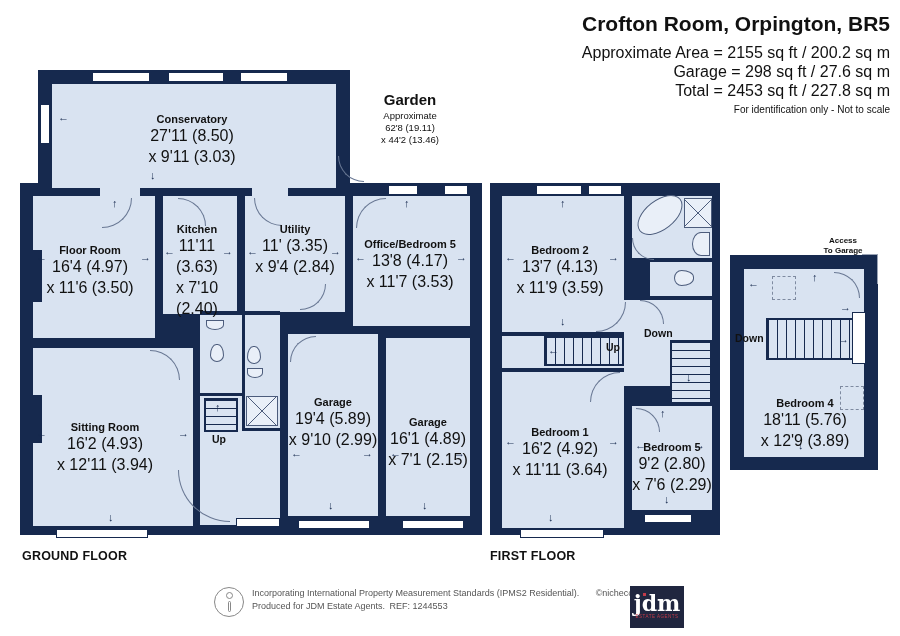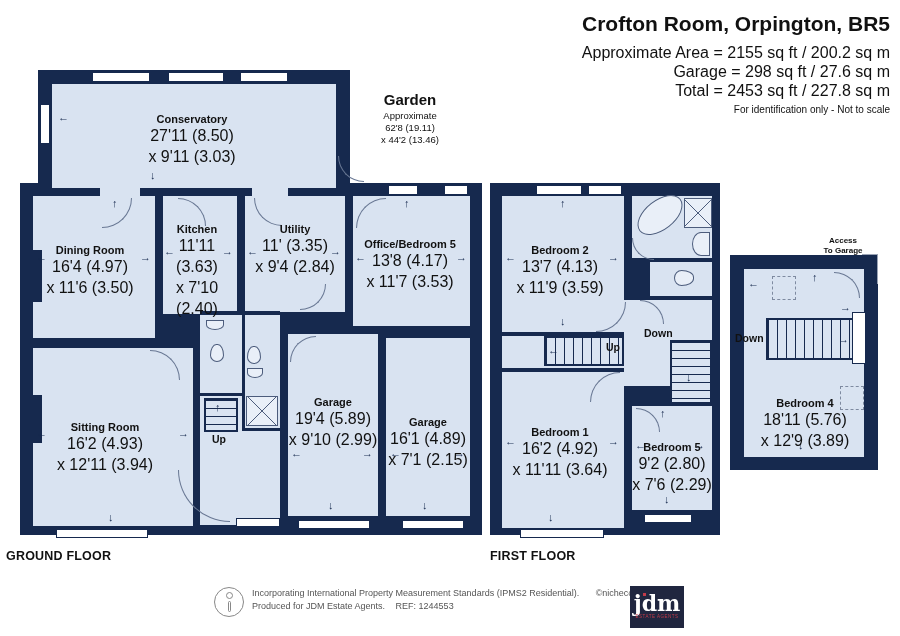--- a/index.html
+++ b/index.html
@@ -204,21 +204,21 @@
     <div class="dm">27'11 (8.50)</div>
     <div class="dm">x 9'11 (3.03)</div>
   </div>
   <div class="lbl" style="left:360px;top:90px;width:100px">
     <div class="nm" style="font-size:15px">Garden</div>
     <div class="dm" style="font-size:9.5px">Approximate</div>
     <div class="dm" style="font-size:9.5px">62'8 (19.11)</div>
     <div class="dm" style="font-size:9.5px">x 44'2 (13.46)</div>
   </div>
   <div class="lbl" style="left:30px;top:243px;width:120px">
-    <div class="nm">Dining Room</div>
+    <div class="nm">Floor Room</div>
     <div class="dm">16'4 (4.97)</div>
     <div class="dm">x 11'6 (3.50)</div>
   </div>
   <div class="lbl" style="left:157px;top:222px;width:80px">
     <div class="nm">Kitchen</div>
     <div class="dm">11'11 (3.63)</div>
     <div class="dm">x 7'10 (2.40)</div>
   </div>
   <div class="lbl" style="left:255px;top:222px;width:80px">
     <div class="nm">Utility</div>
@@ -268,35 +268,35 @@
 
   <div class="ud" style="left:212px;top:433px">Up</div>
   <div class="ud" style="left:606px;top:341px">Up</div>
   <div class="ud" style="left:644px;top:327px">Down</div>
   <div class="ud" style="left:735px;top:332px">Down</div>
   <div class="access" style="left:812px;top:236px;width:62px">
     <div>Access</div>
     <div>To Garage</div>
   </div>
 
-  <div class="floorlbl" style="left:6px;top:549px">GROUND FLOOR</div>
+  <div class="floorlbl" style="left:22px;top:549px">GROUND FLOOR</div>
   <div class="floorlbl" style="left:490px;top:549px">FIRST FLOOR</div>
 
   <div class="circ" style="left:214px;top:587px;width:30px;height:30px"></div>
   <div class="circ" style="left:226px;top:592px;width:7px;height:7px;border-width:1px"></div>
   <div style="position:absolute;left:228px;top:601px;width:3px;height:11px;border:1px solid #888;border-radius:2px"></div>
 
   <div class="ftext">
     <div>
       <span>Incorporating International Property Measurement Standards (IPMS2 Residential).</span>
       <span style="margin-left:14px">©nichecom 2025.</span>
     </div>
     <div>
       <span>Produced for JDM Estate Agents.</span>
-      <span style="margin-left:8px">REF: 1244553</span>
+      <span style="margin-left:2px">REF: 1244553</span>
     </div>
   </div>
 
   <div class="logo">
     <div class="jt">jdm</div>
     <div class="js">ESTATE AGENTS</div>
     <div class="jdot"></div>
   </div>
 
 </div>

